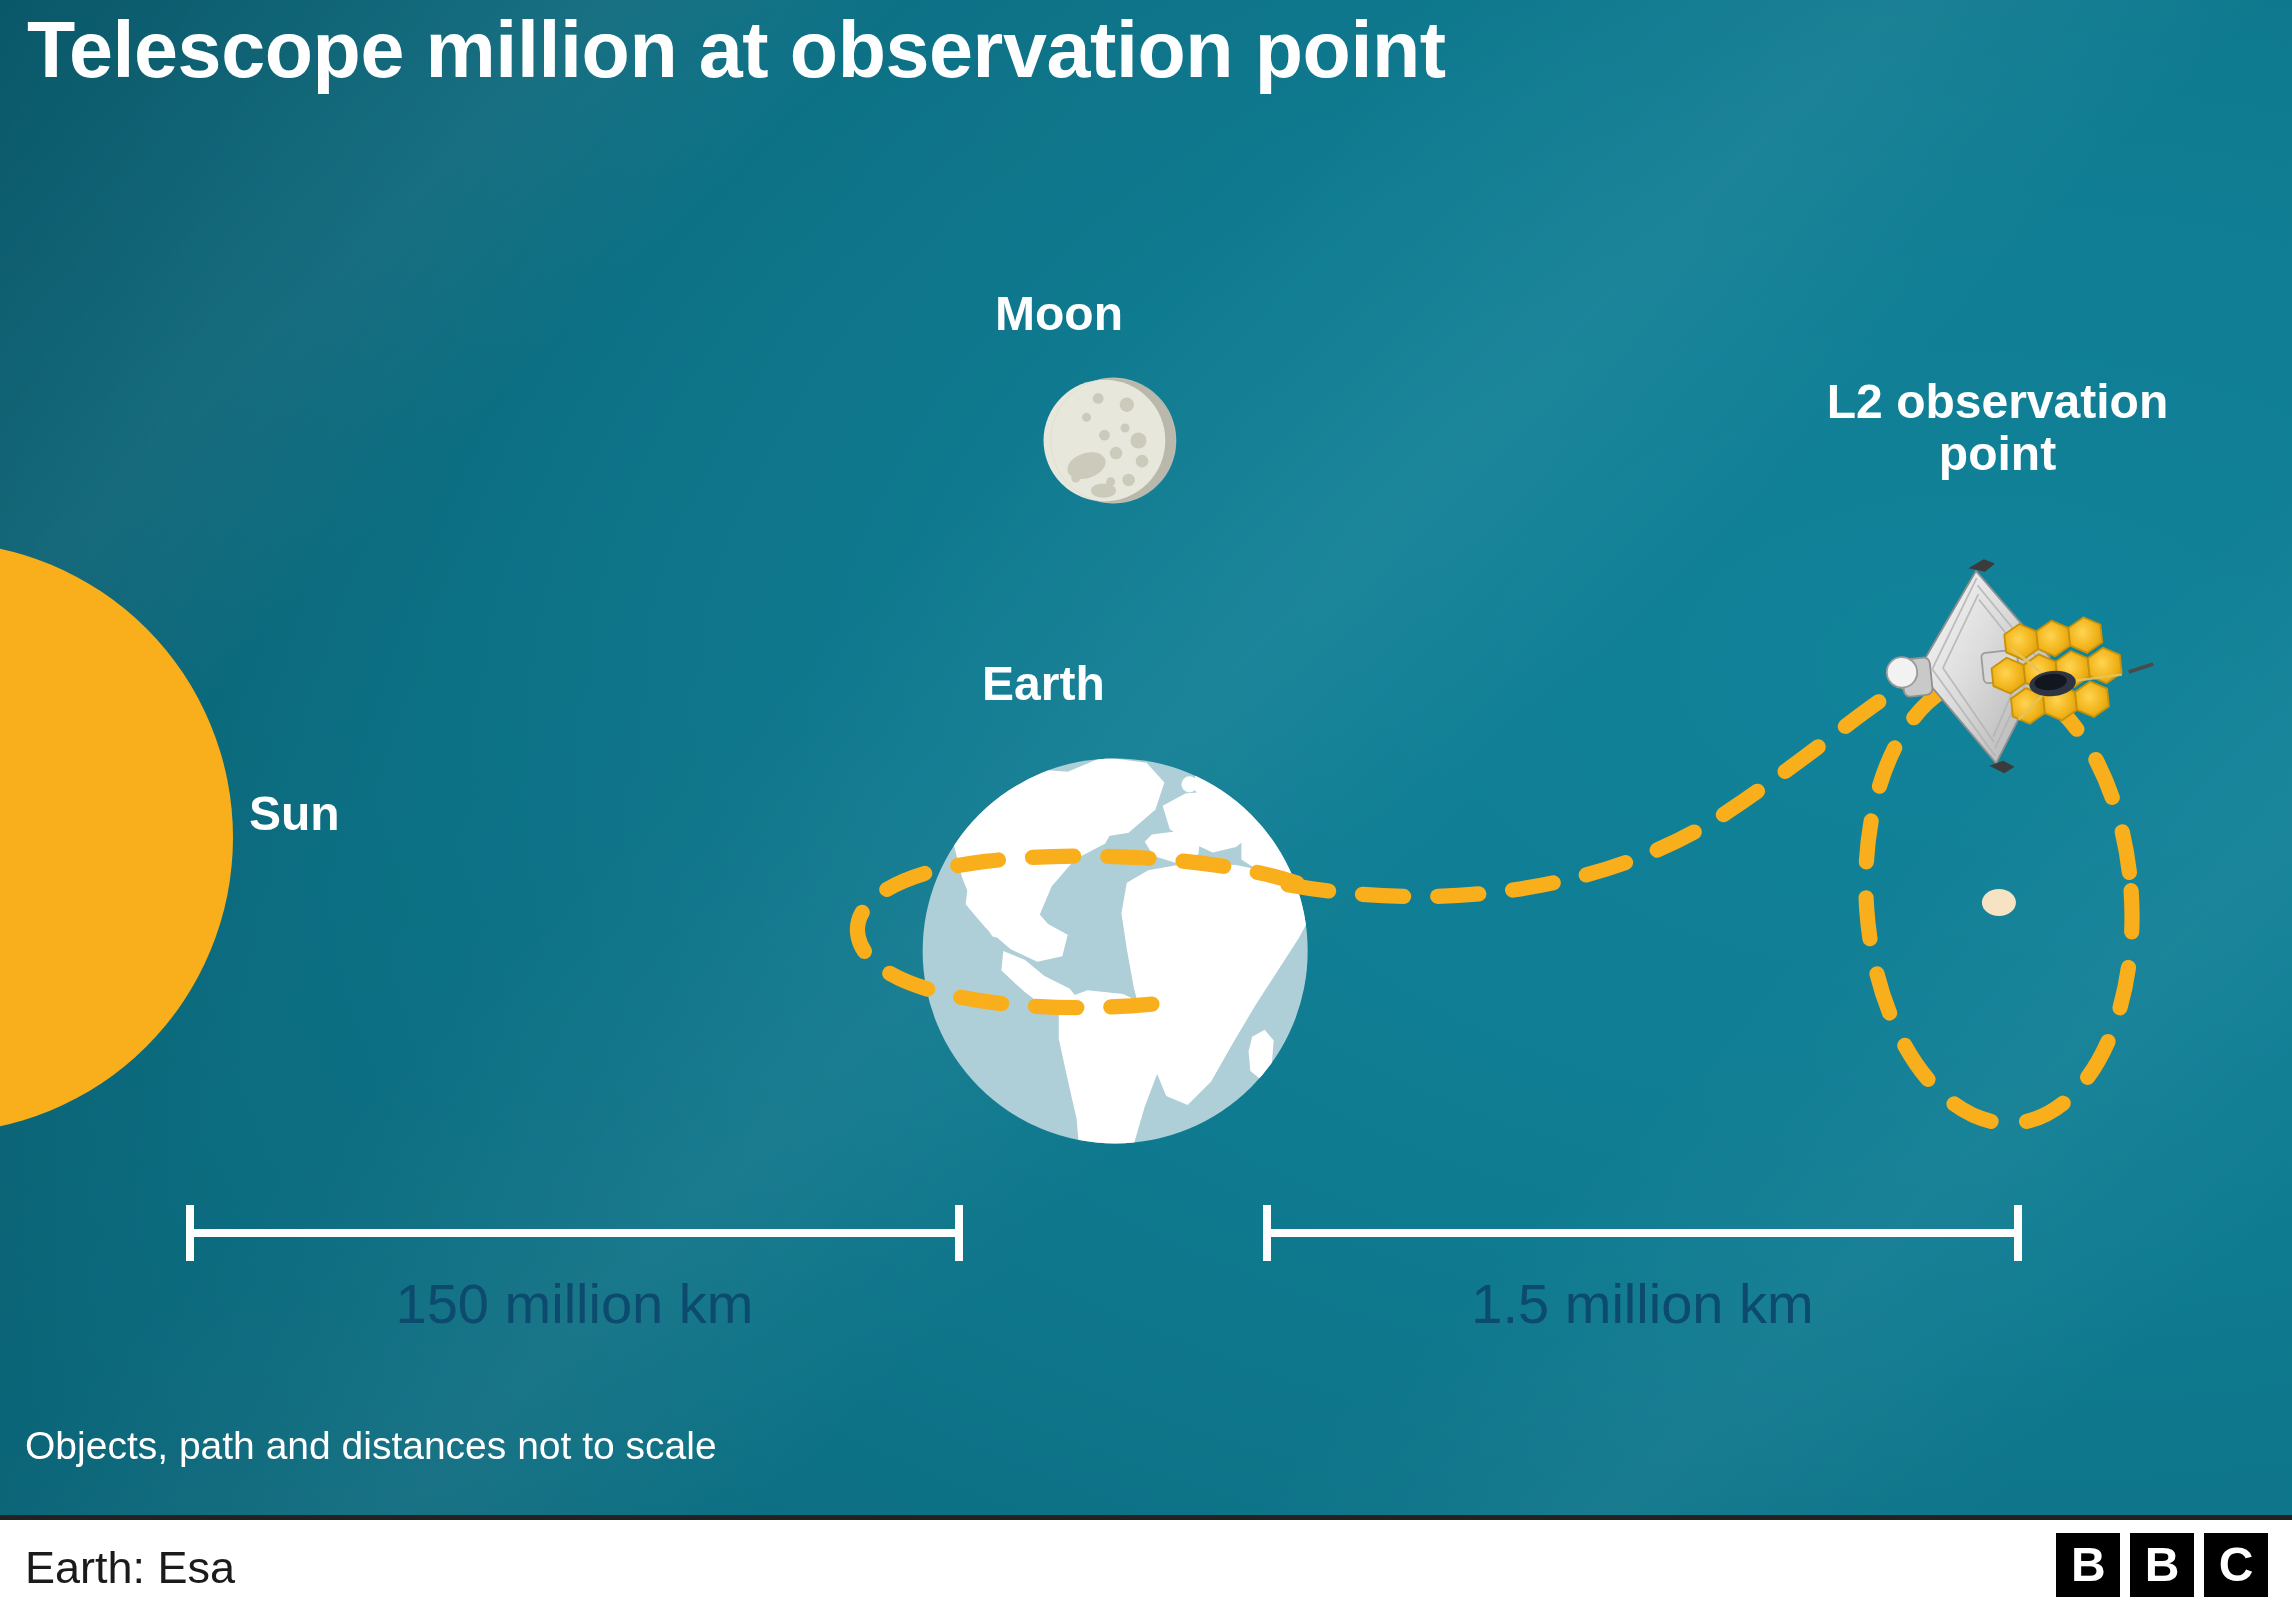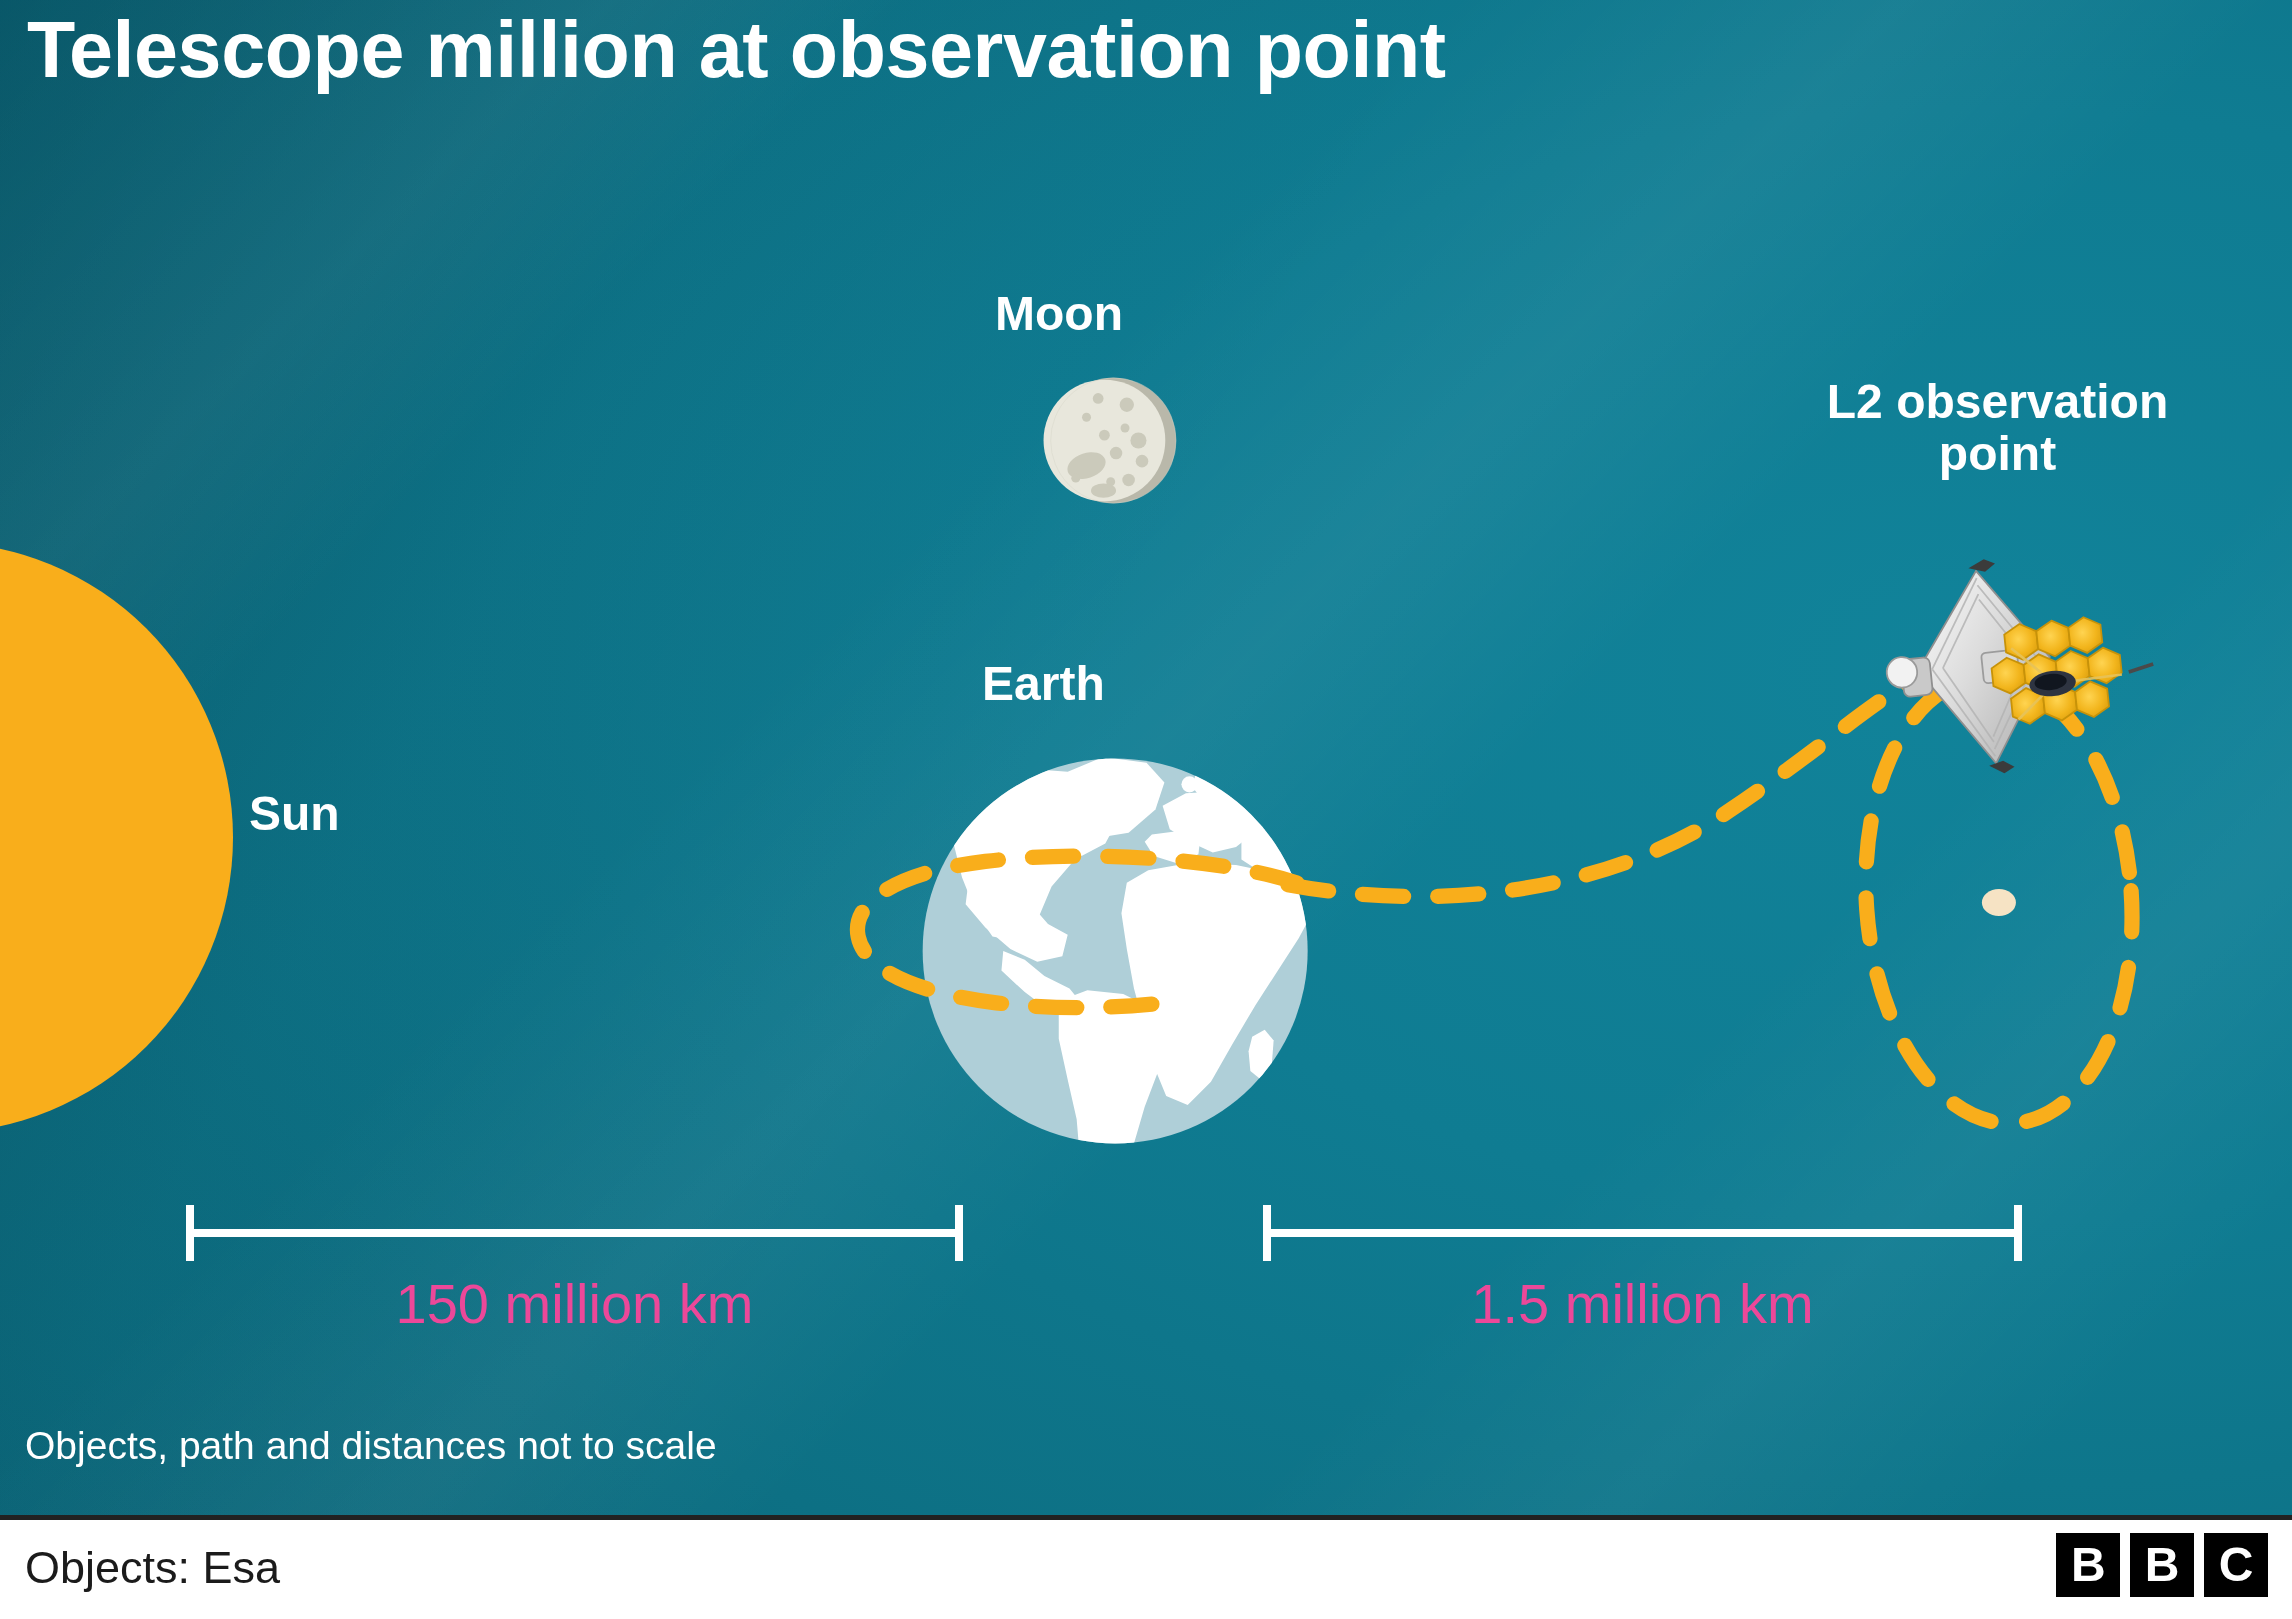--- a/index.html
+++ b/index.html
@@ -103,21 +103,21 @@
     width: 8px; height: 56px;
     background: #ffffff;
   }
   .scalebar .cap.left  { left: 0; }
   .scalebar .cap.right { right: 0; }
   .scalebar .caption {
     position: absolute;
     top: 66px; left: 0;
     width: 100%;
     text-align: center;
-    color: #ec4899;
+    color: #0c4a6e;
     font-size: 56px;
     white-space: nowrap;
   }
   #scale-sun-earth  { left: 186px;  top: 1205px; width: 777px; }
   #scale-earth-l2   { left: 1263px; top: 1205px; width: 759px; }
 
   
   .disclaimer {
     position: absolute;
     left: 25px; top: 1424px;
@@ -337,21 +337,21 @@
     <div class="cap left"></div>
     <div class="rule"></div>
     <div class="cap right"></div>
     <div class="caption">1.5 million km</div>
   </div>
 
   <div class="disclaimer">Objects, path and distances not to scale</div>
 
   <div class="footer-rule"></div>
   <div class="footer"></div>
-  <div class="source">Objects: Esa</div>
+  <div class="source">Earth: Esa</div>
   <div class="bbc-logo">
     <div class="blk">B</div>
     <div class="blk">B</div>
     <div class="blk">C</div>
   </div>
 
 </div>
 
 
 </body></html>

